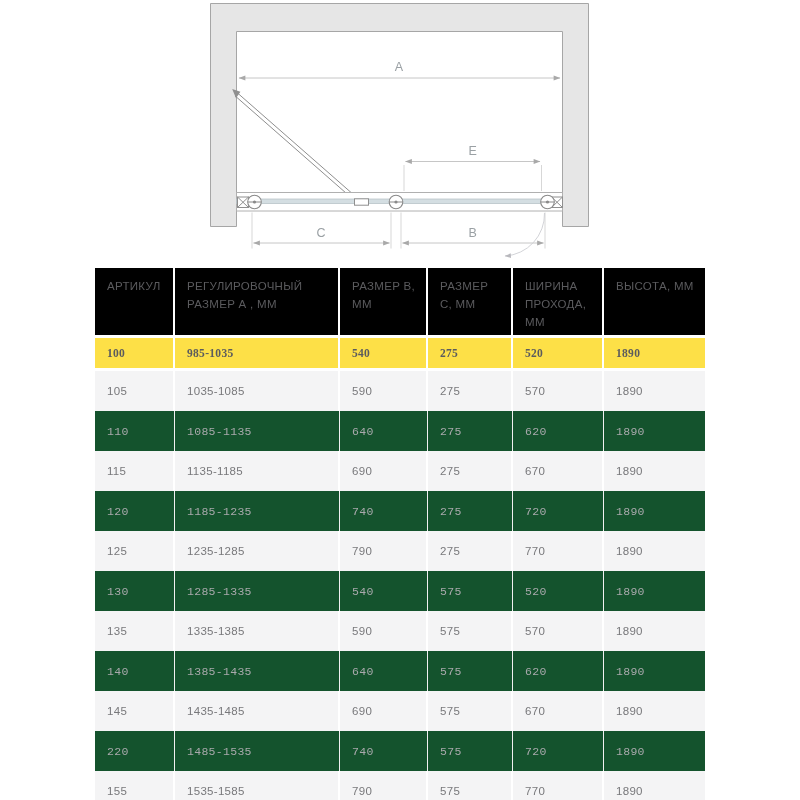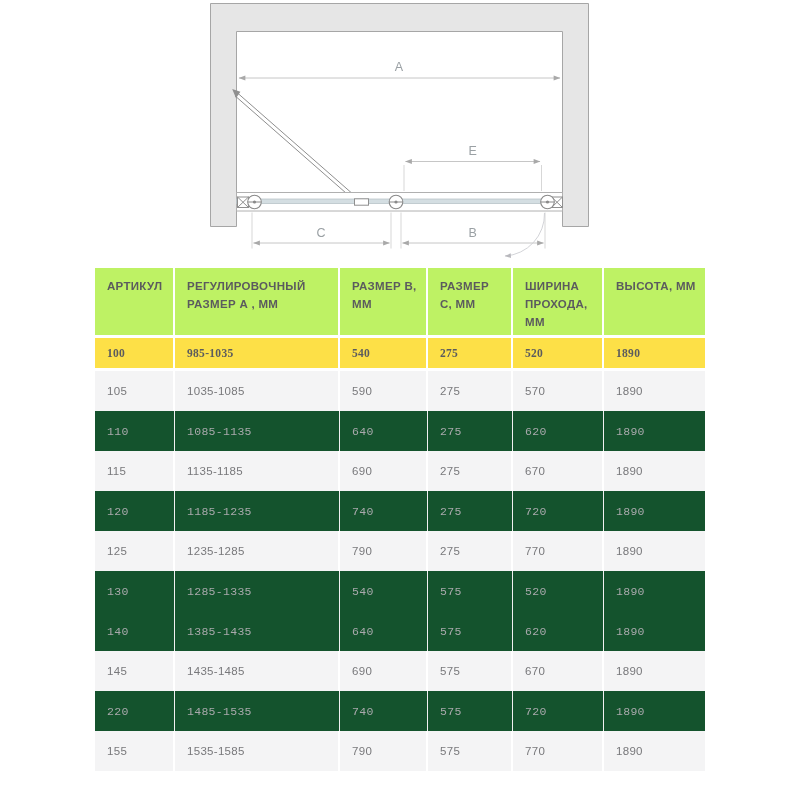--- a/index.html
+++ b/index.html
@@ -10,21 +10,21 @@
   
   .diagram-wrap{position:absolute;left:0;top:0;width:800px;height:263px;}
   .diagram-wrap svg{display:block;}
   .dim-label{fill:#9aa0a4;font-size:12.5px;font-family:"Liberation Sans","DejaVu Sans",sans-serif;}
   
   table.spec{
     position:absolute;left:95px;top:268px;width:610px;
     table-layout:fixed;border-collapse:separate;border-spacing:0;
   }
   table.spec th{
-    background:#bef264;color:#5b5b5e;font-size:11.5px;font-weight:bold;
+    background:#000000;color:#5b5b5e;font-size:11.5px;font-weight:normal;
     text-align:left;vertical-align:top;letter-spacing:.3px;line-height:1.55;
     padding:10px 8px 4px 12px;height:46px;box-sizing:border-box;
     border-right:2px solid #ffffff;border-bottom:3px solid #ffffff;
   }
   table.spec th:last-child{border-right:none;}
   table.spec td{
     font-size:11.5px;letter-spacing:.3px;vertical-align:middle;
     padding:0 8px 0 12px;height:40px;box-sizing:border-box;
     border-right:2px solid #ffffff;
   }
@@ -195,20 +195,28 @@
         <td>1890</td>
       </tr>
       <tr class="row-white">
         <td>130</td>
         <td>1285-1335</td>
         <td>540</td>
         <td>575</td>
         <td>520</td>
         <td>1890</td>
       </tr>
+      <tr class="row-gray">
+        <td>135</td>
+        <td>1335-1385</td>
+        <td>590</td>
+        <td>575</td>
+        <td>570</td>
+        <td>1890</td>
+      </tr>
       <tr class="row-white">
         <td>140</td>
         <td>1385-1435</td>
         <td>640</td>
         <td>575</td>
         <td>620</td>
         <td>1890</td>
       </tr>
       <tr class="row-gray">
         <td>145</td>

